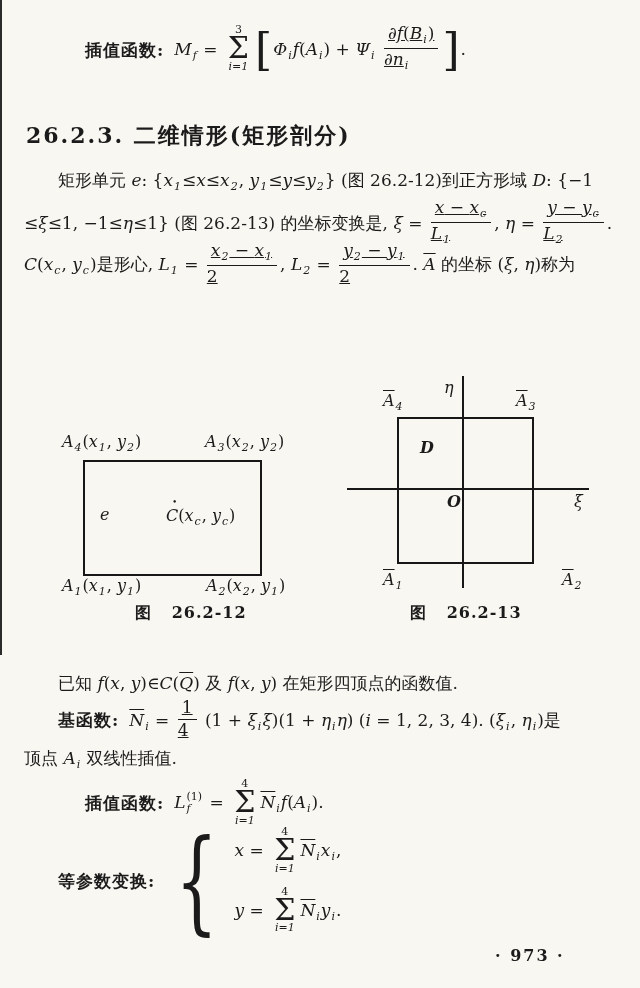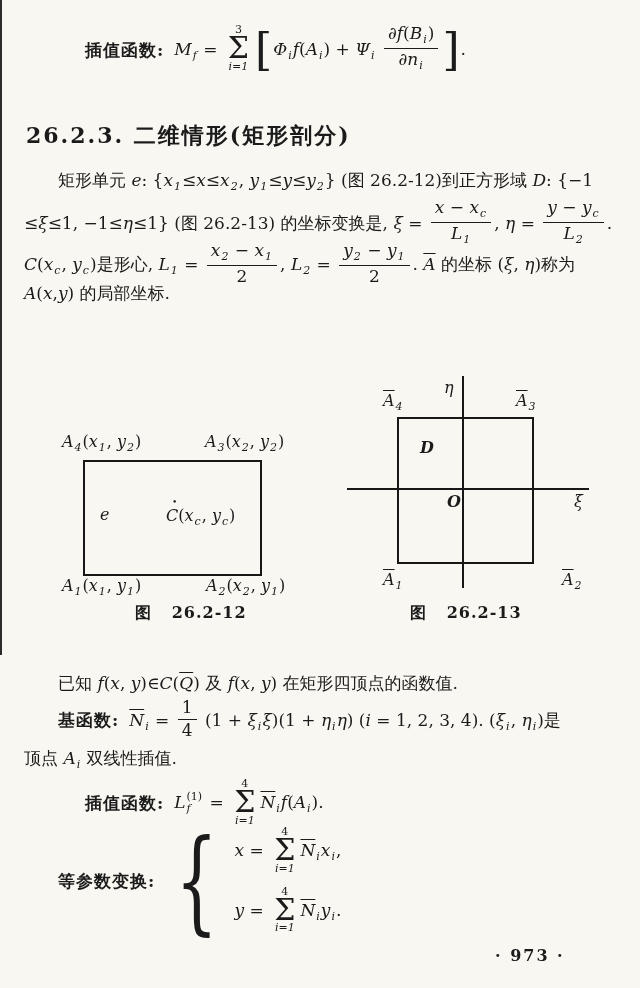--- a/index.html
+++ b/index.html
@@ -17,21 +17,21 @@
   .heading{font-size:22px;font-weight:bold;letter-spacing:2px;}
   .subheading{font-size:17px;font-weight:bold;letter-spacing:1px;}
   .caption{font-size:16px;font-weight:bold;white-space:pre;letter-spacing:1px;}
   .pagenum{font-weight:bold;font-size:16px;letter-spacing:2px;}
 
   
   .mt{}
   .mi{font-style:italic;}
   .msub{font-size:11px;font-style:italic;vertical-align:-4px;margin-left:1px;margin-right:1px;}
   .mbar{font-style:italic;text-decoration:overline;}
-  .mfrac{display:inline-block;vertical-align:middle;text-align:center;line-height:1.15;margin:0 3px;transform:translateY(-2px);}
+  .mfrac{display:inline-block;vertical-align:middle;line-height:1.15;margin:0 3px;transform:translateY(-2px);text-decoration:underline;}
   .mnum{display:block;border-bottom:1.4px solid #1b1b1b;padding:0 4px 1px;}
   .mden{display:block;padding-top:1px;}
   .msum{display:inline-flex;flex-direction:column;align-items:center;vertical-align:middle;line-height:1;margin:0 5px;transform:translateY(-2px);}
   .mtop{font-size:11px;}
   .mbot{font-size:11px;font-style:italic;}
   .msig{font-size:30px;line-height:.85;}
   .mbig{font-size:44px;font-weight:400;vertical-align:middle;line-height:.9;margin:0 1px;}
   .mss{display:inline-flex;flex-direction:column;align-items:flex-start;font-size:11px;line-height:1.05;vertical-align:middle;margin:0 2px 0 1px;transform:translateY(-1px);}
   .mssb{font-style:italic;}
 
@@ -59,21 +59,20 @@
           <span class="mbot">i=1</span>
         </span><span class="mbig">[</span><span class="mi">Φ</span><span class="msub">i</span><span class="mi">f</span><span class="mt">(</span><span class="mi">A</span><span class="msub">i</span><span class="mt">) + </span><span class="mi">Ψ</span><span class="msub">i</span><span class="mt"> </span><span class="mfrac"><span class="mnum"><span class="mi">∂f</span><span class="mt">(</span><span class="mi">B</span><span class="msub">i</span><span class="mt">)</span></span><span class="mden"><span class="mi">∂n</span><span class="msub">i</span></span></span><span class="mbig">]</span><span class="mt">.</span></span>
   </div>
 
 
   <div class="line heading" style="left:26px;top:122px;">26.2.3. 二维情形(矩形剖分)</div>
 
   <div class="line" style="left:58px;top:170px;"><span class="mt">矩形单元 </span><span class="mi">e</span><span class="mt">: {</span><span class="mi">x</span><span class="msub">1</span><span class="mt">≤</span><span class="mi">x</span><span class="mt">≤</span><span class="mi">x</span><span class="msub">2</span><span class="mt">, </span><span class="mi">y</span><span class="msub">1</span><span class="mt">≤</span><span class="mi">y</span><span class="mt">≤</span><span class="mi">y</span><span class="msub">2</span><span class="mt">} (图 26.2-12)到正方形域 </span><span class="mi">D</span><span class="mt">: {−1</span></div>
   <div class="line" style="left:24px;top:200px;"><span class="mt">≤</span><span class="mi">ξ</span><span class="mt">≤1, −1≤</span><span class="mi">η</span><span class="mt">≤1} (图 26.2-13) 的坐标变换是, </span><span class="mi">ξ</span><span class="mt"> = </span><span class="mfrac"><span class="mnum"><span class="mi">x</span><span class="mt"> − </span><span class="mi">x</span><span class="msub">c</span></span><span class="mden"><span class="mi">L</span><span class="msub">1</span></span></span><span class="mt">, </span><span class="mi">η</span><span class="mt"> = </span><span class="mfrac"><span class="mnum"><span class="mi">y</span><span class="mt"> − </span><span class="mi">y</span><span class="msub">c</span></span><span class="mden"><span class="mi">L</span><span class="msub">2</span></span></span><span class="mt">.</span></div>
   <div class="line" style="left:24px;top:243px;"><span class="mi">C</span><span class="mt">(</span><span class="mi">x</span><span class="msub">c</span><span class="mt">, </span><span class="mi">y</span><span class="msub">c</span><span class="mt">)是形心, </span><span class="mi">L</span><span class="msub">1</span><span class="mt"> = </span><span class="mfrac"><span class="mnum"><span class="mi">x</span><span class="msub">2</span><span class="mt"> − </span><span class="mi">x</span><span class="msub">1</span></span><span class="mden"><span class="mt">2</span></span></span><span class="mt">, </span><span class="mi">L</span><span class="msub">2</span><span class="mt"> = </span><span class="mfrac"><span class="mnum"><span class="mi">y</span><span class="msub">2</span><span class="mt"> − </span><span class="mi">y</span><span class="msub">1</span></span><span class="mden"><span class="mt">2</span></span></span><span class="mt">. </span><span class="mbar">A</span><span class="mt"> 的坐标 (</span><span class="mi">ξ</span><span class="mt">, </span><span class="mi">η</span><span class="mt">)称为</span></div>
-  <div class="line" style="left:24px;top:283px;"><span class="mi">A</span><span class="mt">(</span><span class="mi">x</span><span class="mt">,</span><span class="mi">y</span><span class="mt">) 的局部坐标.</span></div>
 
   <div class="fig-rect" style="left:83px;top:460px;width:175px;height:112px;"></div>
   <div class="fig-label" style="left:62px;top:432px;"><span class="mi">A</span><span class="msub">4</span><span class="mt">(</span><span class="mi">x</span><span class="msub">1</span><span class="mt">, </span><span class="mi">y</span><span class="msub">2</span><span class="mt">)</span></div>
   <div class="fig-label" style="left:205px;top:432px;"><span class="mi">A</span><span class="msub">3</span><span class="mt">(</span><span class="mi">x</span><span class="msub">2</span><span class="mt">, </span><span class="mi">y</span><span class="msub">2</span><span class="mt">)</span></div>
   <div class="fig-label" style="left:62px;top:576px;"><span class="mi">A</span><span class="msub">1</span><span class="mt">(</span><span class="mi">x</span><span class="msub">1</span><span class="mt">, </span><span class="mi">y</span><span class="msub">1</span><span class="mt">)</span></div>
   <div class="fig-label" style="left:206px;top:576px;"><span class="mi">A</span><span class="msub">2</span><span class="mt">(</span><span class="mi">x</span><span class="msub">2</span><span class="mt">, </span><span class="mi">y</span><span class="msub">1</span><span class="mt">)</span></div>
   <div class="fig-label" style="left:100px;top:505px;"><span class="mi">e</span></div>
   <div class="dot" style="left:172px;top:498px;">•</div>
   <div class="fig-label" style="left:166px;top:506px;text-align:right;"><span class="mi">C</span><span class="mt">(</span><span class="mi">x</span><span class="msub">c</span><span class="mt">, </span><span class="mi">y</span><span class="msub">c</span><span class="mt">)</span></div>
   <div class="line caption" style="left:135px;top:603px;">图   26.2-12</div>

